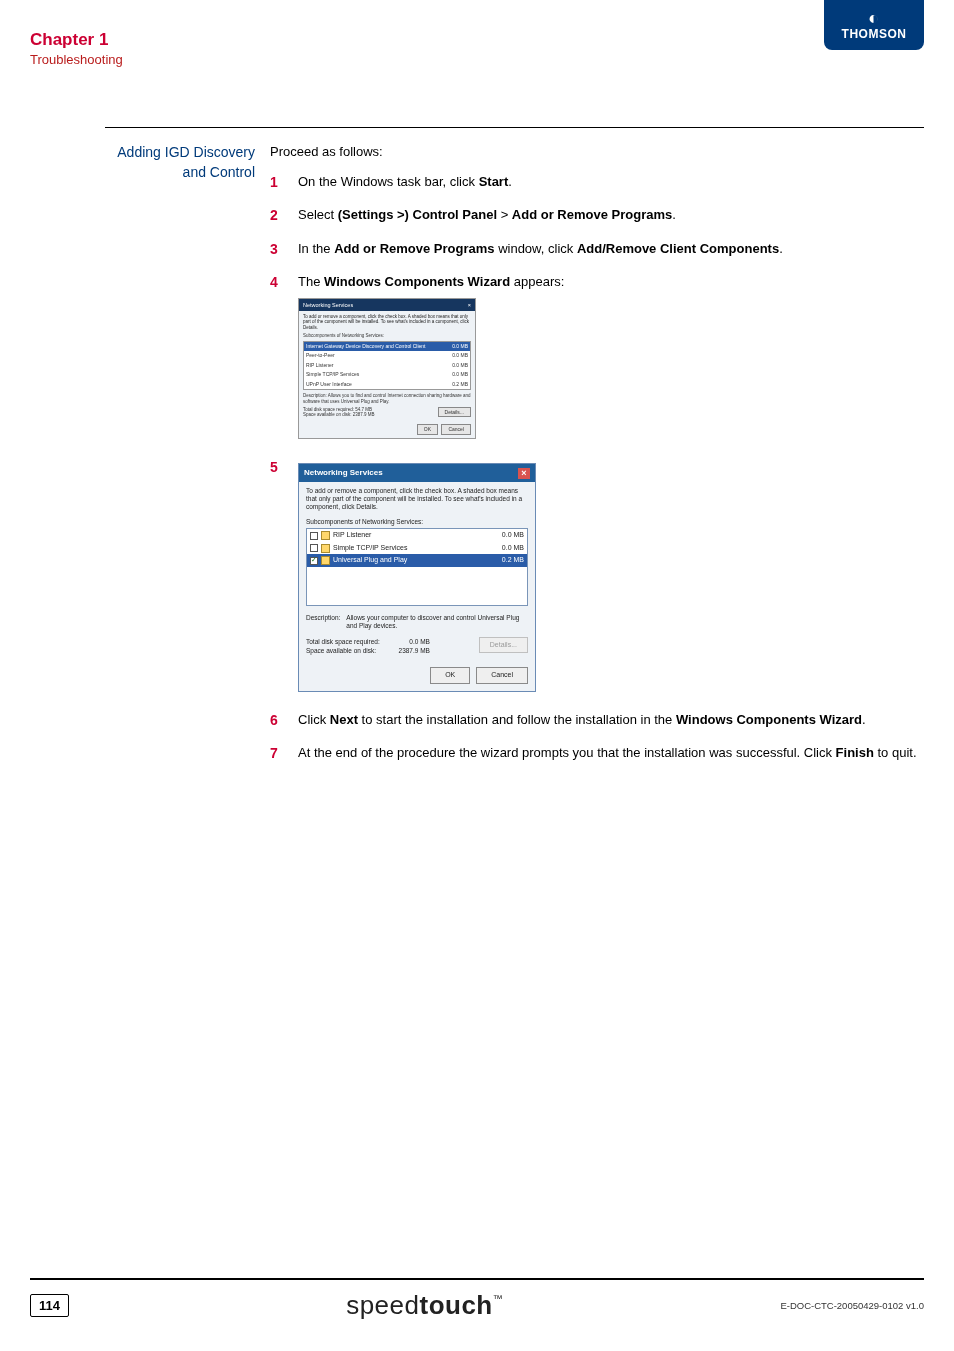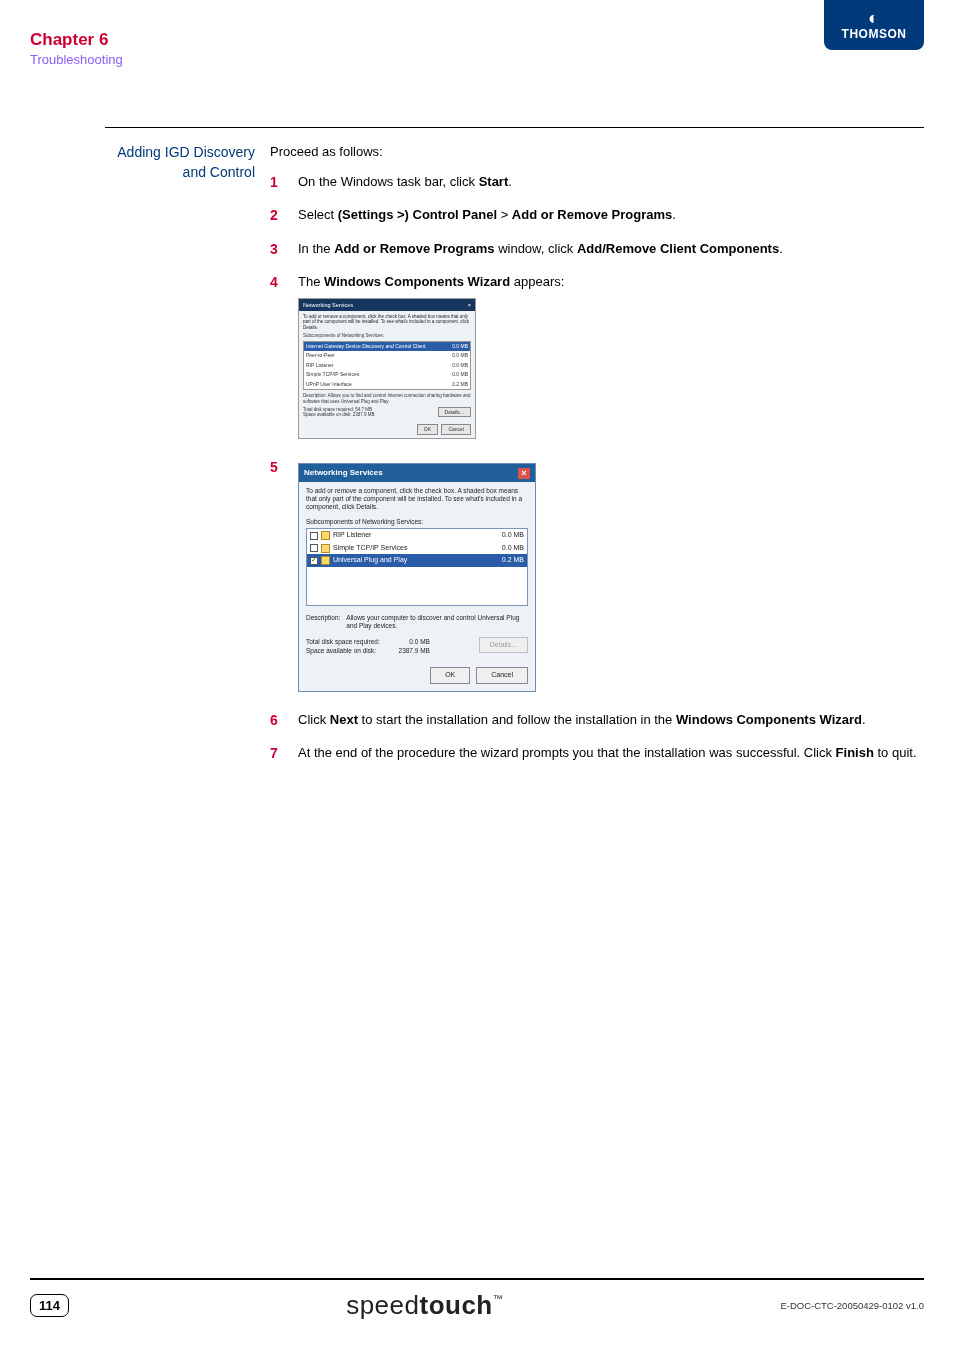--- a/index.html
+++ b/index.html
@@ -18,21 +18,21 @@
     align-items: flex-start;
     padding: 30px 30px 0 30px;
   }
   .chapter-block { }
   .chapter-title {
     color: #cc0033;
     font-weight: bold;
     font-size: 17px;
   }
   .chapter-sub {
-    color: #8b5cf6;
+    color: #b91c1c;
     font-size: 13px;
     margin-top: 2px;
   }
   .brand-logo {
     background: #003a7a;
     color: #fff;
     width: 100px;
     height: 50px;
     border-radius: 0 0 8px 8px;
     display: flex;
@@ -188,42 +188,42 @@
     left: 30px;
     right: 30px;
     border-top: 2px solid #000;
     padding-top: 10px;
     display:flex;
     align-items:center;
     justify-content:space-between;
   }
   .page-box {
     border:1.5px solid #000;
-    border-radius:7px;
+    border-radius:2px;
     padding:3px 8px;
     font-weight:bold;
     font-size:13px;
   }
   .footer-logo {
     font-size:26px;
     color:#222;
     letter-spacing:0.5px;
     font-family: Arial, sans-serif;
   }
   .footer-logo .thin { font-weight:300; }
   .footer-logo .bold { font-weight:800; }
   .footer-logo .tm { font-size:10px; vertical-align: top; position:relative; top:3px;}
   .doc-id { font-size:9.5px; color:#333; }
 </style>
 </head>
 <body>
 
 <div class="header-row">
   <div class="chapter-block">
-    <div class="chapter-title">Chapter 6</div>
+    <div class="chapter-title">Chapter 1</div>
     <div class="chapter-sub">Troubleshooting</div>
   </div>
   <div class="brand-logo">
     <span class="globe">◐</span>
     <span>THOMSON</span>
   </div>
 </div>
 
 <div class="main-area">
   <div class="rule"></div>

